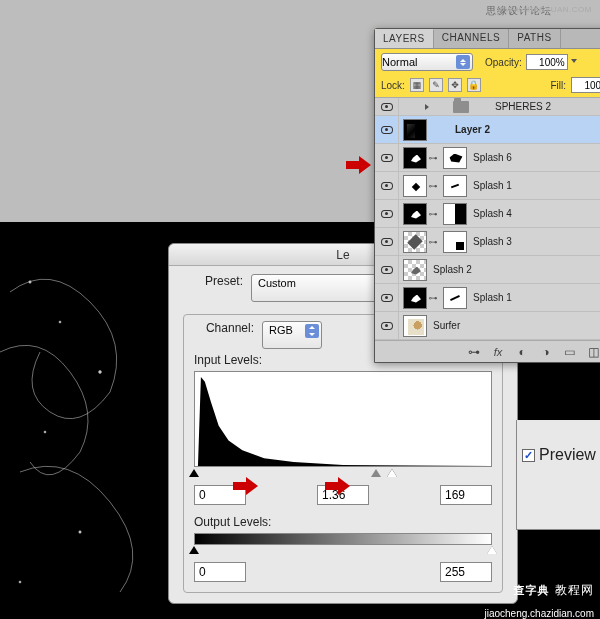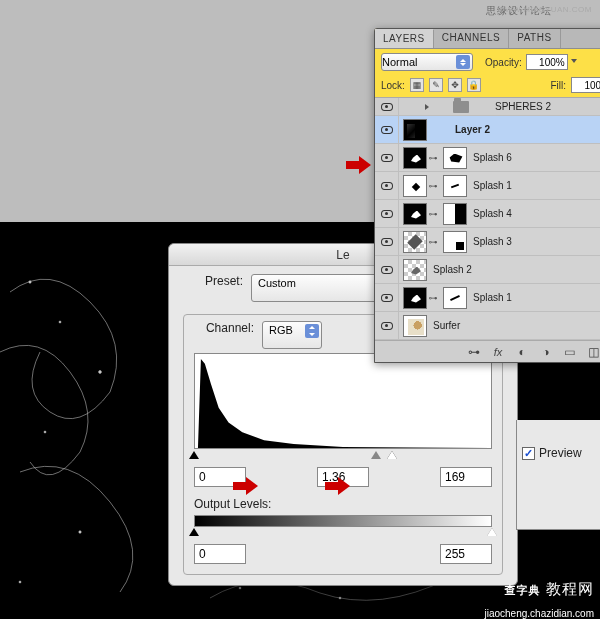--- a/index.html
+++ b/index.html
@@ -86,21 +86,21 @@
 
   .num-row { display:flex; justify-content:space-between; margin-top:6px; align-items:center;}
   .num-box { width:52px; height:20px; background:#fff; border:1px solid #888; font-size:12px; text-align:left; padding:2px 4px;}
 
   .output-grad { width:100%; height:12px; background:linear-gradient(90deg,#000,#fff); border:1px solid #888; margin-top:4px;}
   .out-slider-track { position:relative; height:10px; margin-top:1px;}
 
   
   .preview-wrap { position:absolute; left:518px; top:444px; display:flex; align-items:center; gap:4px; background:#e8e8e8; padding:2px 4px;}
   .checkbox { width:13px; height:13px; background:#fff; border:1px solid #666; display:flex; align-items:center; justify-content:center; color:#1a4fd0; font-size:11px; font-weight:bold;}
-  .preview-label { font-size:12px; color:#222;}
+  .preview-label { font-size:16px; color:#222;}
 
   
   .red-arrow { position:absolute; width:0; height:0; }
   .red-arrow.r1 { left:346px; top:158px;}
   .red-arrow.r2 { left:233px; top:479px;}
   .red-arrow.r3 { left:325px; top:479px;}
   .red-arrow::before { content:""; position:absolute; left:0; top:3px; width:14px; height:8px; background:#c00;}
   .red-arrow::after { content:""; position:absolute; left:13px; top:-2px; border-top:9px solid transparent; border-bottom:9px solid transparent; border-left:12px solid #c00;}
 
   .right-edge { position:absolute; right:0; top:420px; width:84px; height:110px; background:#e8e8e8; border-left:1px solid #888; border-bottom:1px solid #888;}
@@ -156,20 +156,21 @@
     </div>
   </div>
   <div class="levels-group" style="padding-top:0;">
     <div class="dlg-row" style="padding:6px 0 4px 0;">
       <span class="dlg-label">Channel:</span>
       <div class="dlg-select channel">
         <span>RGB</span>
         <span class="sel-arrows"></span>
       </div>
     </div>
+    <div class="group-title">Input Levels:</div>
     <div class="histogram">
       <div class="histo-shape">
         <svg viewBox="0 0 300 96" preserveAspectRatio="none">
           <path d="M0 0 L0 96 L3 96 L6 5 L10 10 L16 30 L24 55 L34 70 L48 80 L70 88 L100 92 L150 95 L220 95.5 L300 96 L300 0 Z" fill="#fff"></path>
           <path d="M0 96 L3 96 L6 5 L10 10 L16 30 L24 55 L34 70 L48 80 L70 88 L100 92 L150 95 L220 95.5 L300 96" fill="#000"></path>
         </svg>
       </div>
     </div>
     <div class="slider-track">
       <div class="slider-tri tri-black"></div>
@@ -347,14 +348,14 @@
     <div class="footer-icn">▭</div>
     <div class="footer-icn">◫</div>
     <div class="footer-icn">🗑</div>
   </div>
 </div>
 
 <div class="red-arrow r1"></div>
 <div class="red-arrow r2"></div>
 <div class="red-arrow r3"></div>
 
-<div class="watermark-br2"><span>查字典</span> <span style="font-size:15px;font-weight:normal;">教程网</span></div>
+<div class="watermark-br2"><span>查字典</span> <span style="font-size:12px;font-weight:normal;">教程网</span></div>
 <div class="watermark-br">jiaocheng.chazidian.com</div>
 
 </body></html>

